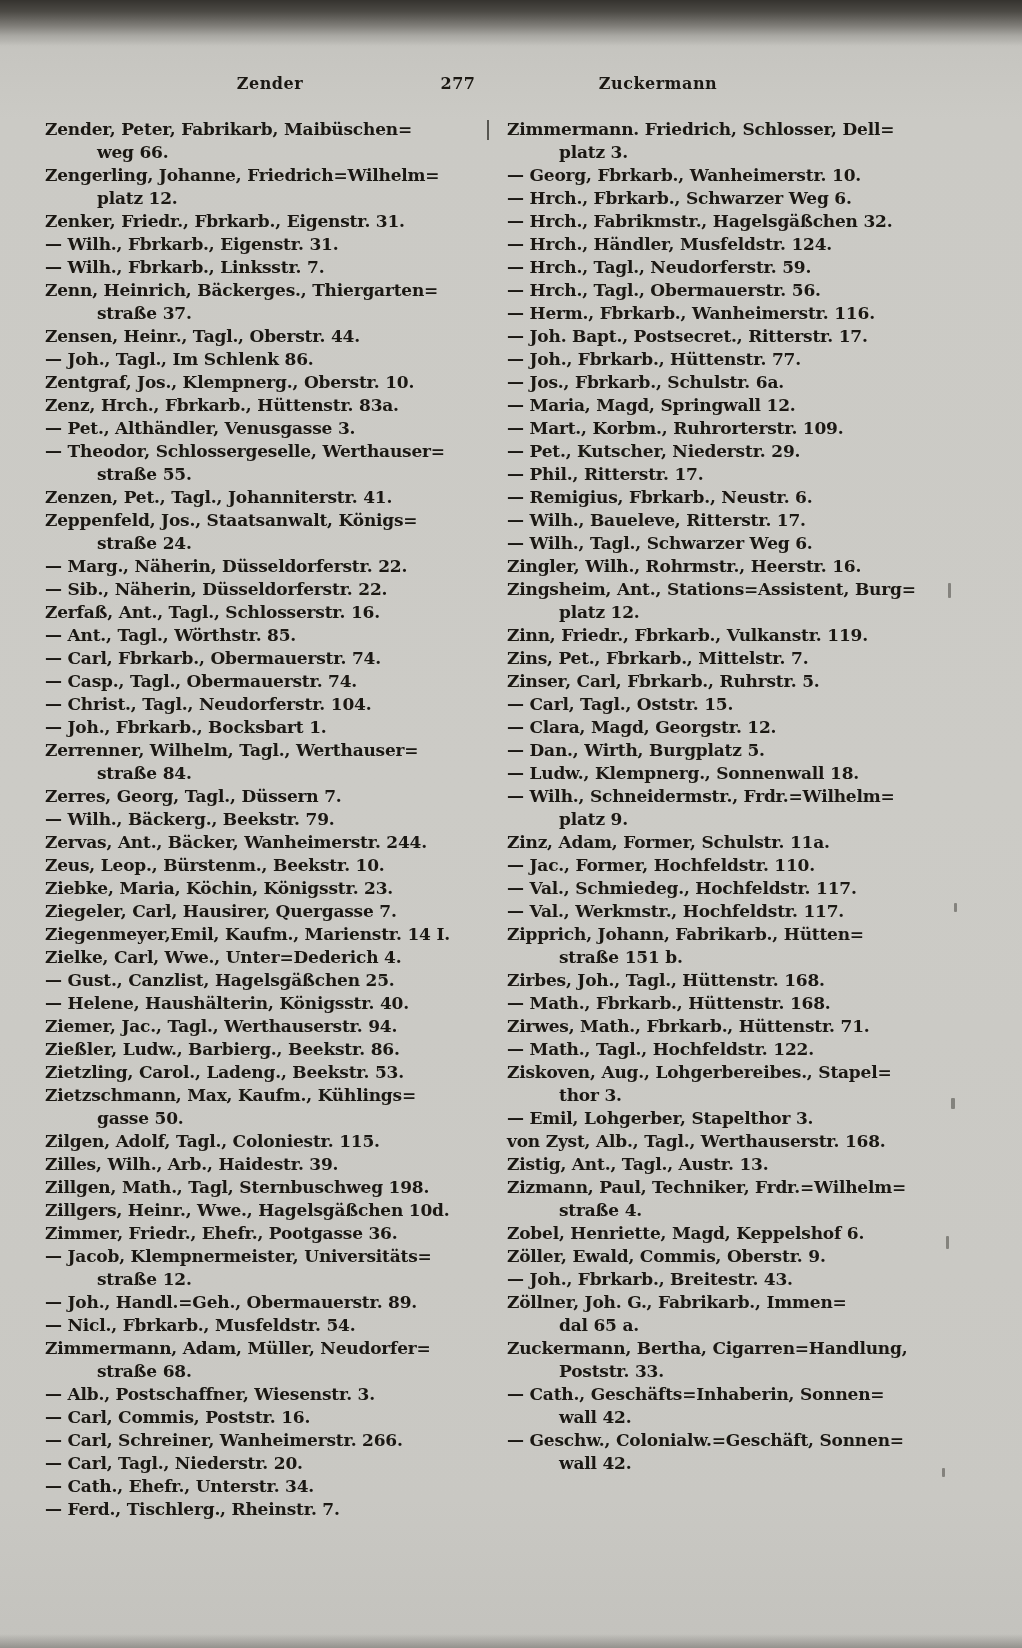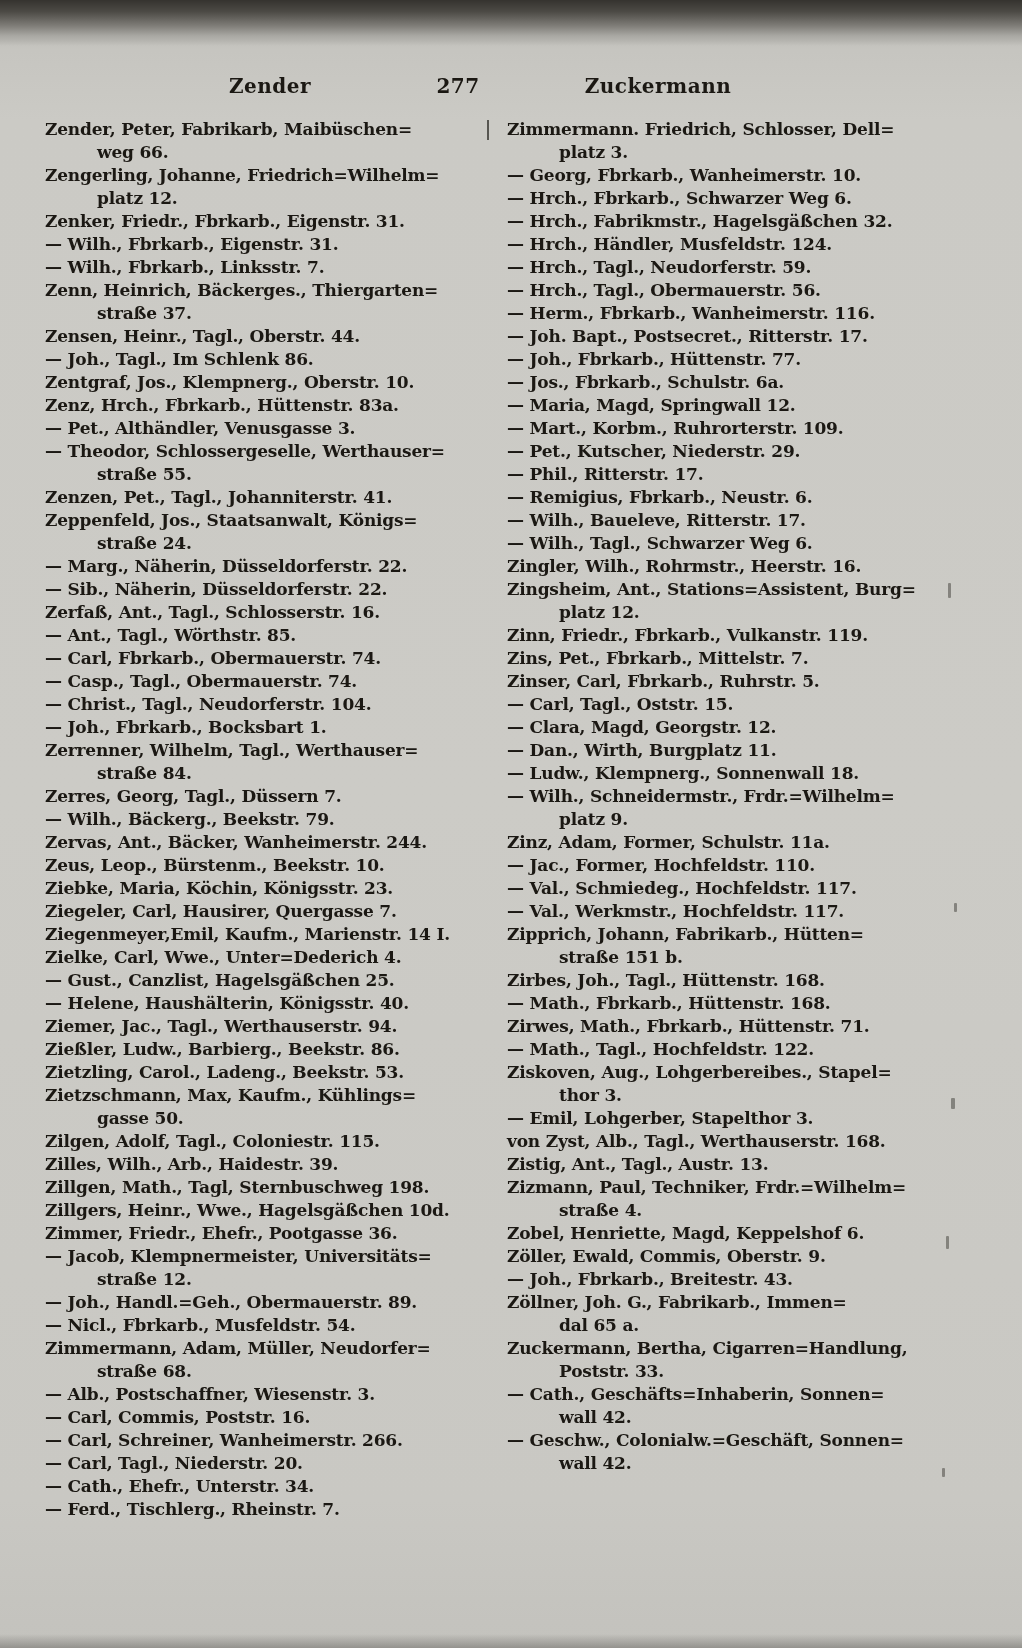--- a/index.html
+++ b/index.html
@@ -34,21 +34,21 @@
     background: #4a4844;
     opacity: 0.55;
     border-radius: 1px;
   }
   .header {
     position: absolute;
     top: 74px;
     left: 0;
     width: 100%;
     height: 28px;
-    font-size: 20px;
+    font-size: 16px;
     font-weight: bold;
     letter-spacing: 0.5px;
   }
   .header .catchword-left   { position: absolute; left: 270px; transform: translateX(-50%); }
   .header .page-number      { position: absolute; left: 458px; transform: translateX(-50%); }
   .header .catchword-right  { position: absolute; left: 658px; transform: translateX(-50%); }
   .content {
     position: absolute;
     top: 118px;
     left: 45px;
@@ -334,21 +334,21 @@
         <div class="entry">
           <div class="line">Zinser, Carl, Fbrkarb., Ruhrstr. 5.</div>
         </div>
         <div class="entry">
           <div class="line">— Carl, Tagl., Oststr. 15.</div>
         </div>
         <div class="entry">
           <div class="line">— Clara, Magd, Georgstr. 12.</div>
         </div>
         <div class="entry">
-          <div class="line">— Dan., Wirth, Burgplatz 11.</div>
+          <div class="line">— Dan., Wirth, Burgplatz 5.</div>
         </div>
         <div class="entry">
           <div class="line">— Ludw., Klempnerg., Sonnenwall 18.</div>
         </div>
         <div class="entry">
           <div class="line">— Wilh., Schneidermstr., Frdr.=Wilhelm=</div>
           <div class="line cont">platz 9.</div>
         </div>
         <div class="entry">
           <div class="line">Zinz, Adam, Former, Schulstr. 11a.</div>

